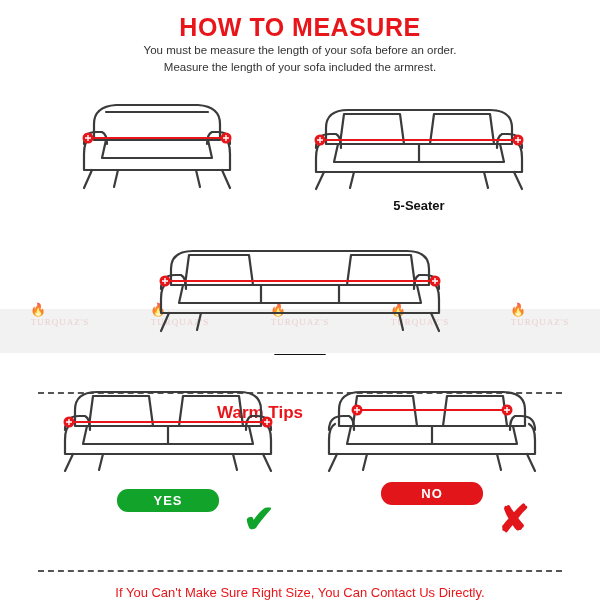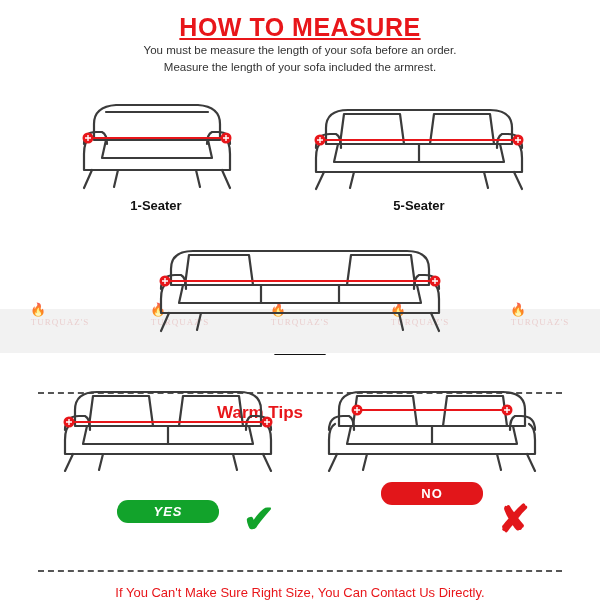--- a/index.html
+++ b/index.html
@@ -20,21 +20,20 @@
     height: 600px;
     box-sizing: border-box;
   }
   .title {
     text-align: center;
     font-size: 25px;
     font-weight: bold;
     color: #e8161a;
     letter-spacing: 0.5px;
     margin-top: 13px;
-    text-decoration: underline;
   }
   .subtitle {
     text-align: center;
     font-size: 11.5px;
     color: #333333;
     line-height: 17px;
     margin-top: 0;
   }
   .row {
     display: flex;
@@ -167,21 +166,20 @@
           <g fill="#e8161a">
             <circle cx="22" cy="50" r="5.5"></circle>
             <circle cx="160" cy="50" r="5.5"></circle>
           </g>
           <g stroke="#ffffff" stroke-width="1.4" fill="none">
             <path d="M19 50 L25 50 M22 47 L22 53"></path>
             <path d="M157 50 L163 50 M160 47 L160 53"></path>
           </g>
         </svg>
       </div>
-      <div class="caption">1-Seater</div>
     </div>
 
     <div class="unit">
       <div class="sofa-wrap">
         <svg width="230" height="104" viewBox="0 0 230 104">
           <g fill="none" stroke="#3b3b3b" stroke-width="2.2" stroke-linejoin="round" stroke-linecap="round">
 
             <path d="M22 40 C22 28, 30 22, 44 22 L186 22 C200 22, 208 28, 208 40 L208 56 L22 56 Z"></path>
 
             <path d="M40 26 L96 26 L100 56 L36 56 Z"></path>
@@ -307,21 +305,21 @@
           <g fill="#e8161a">
             <circle cx="16" cy="48" r="5.5"></circle>
             <circle cx="214" cy="48" r="5.5"></circle>
           </g>
           <g stroke="#ffffff" stroke-width="1.4" fill="none">
             <path d="M13 48 L19 48 M16 45 L16 51"></path>
             <path d="M211 48 L217 48 M214 45 L214 51"></path>
           </g>
         </svg>
       </div>
-      <div style="position:relative; margin-top:24px;font-style:italic;">
+      <div style="position:relative; margin-top:13px;">
         <span class="badge yes">YES</span>
       </div>
     </div>
 
     <div class="unit">
       <div class="sofa-wrap">
         <svg width="230" height="98" viewBox="0 0 230 98">
           <g fill="none" stroke="#3b3b3b" stroke-width="2.2" stroke-linejoin="round" stroke-linecap="round">
             <path d="M22 36 C22 24, 30 18, 44 18 L186 18 C200 18, 208 24, 208 36 L208 52 L22 52 Z"></path>
             <path d="M40 22 L96 22 L100 52 L36 52 Z"></path>

